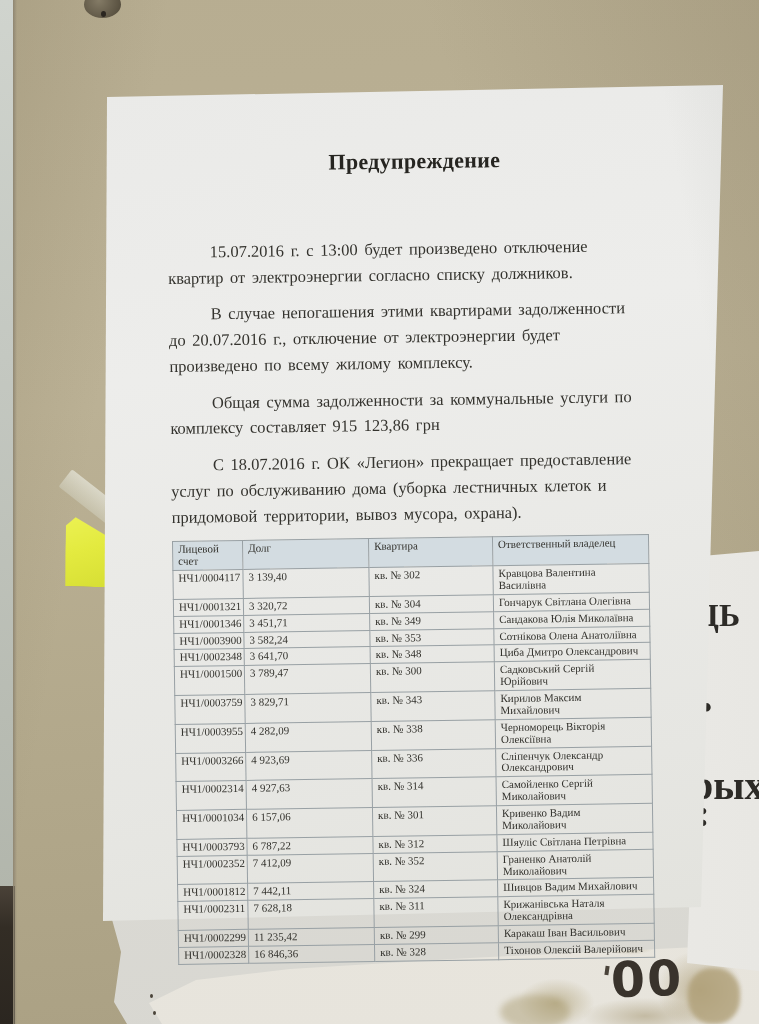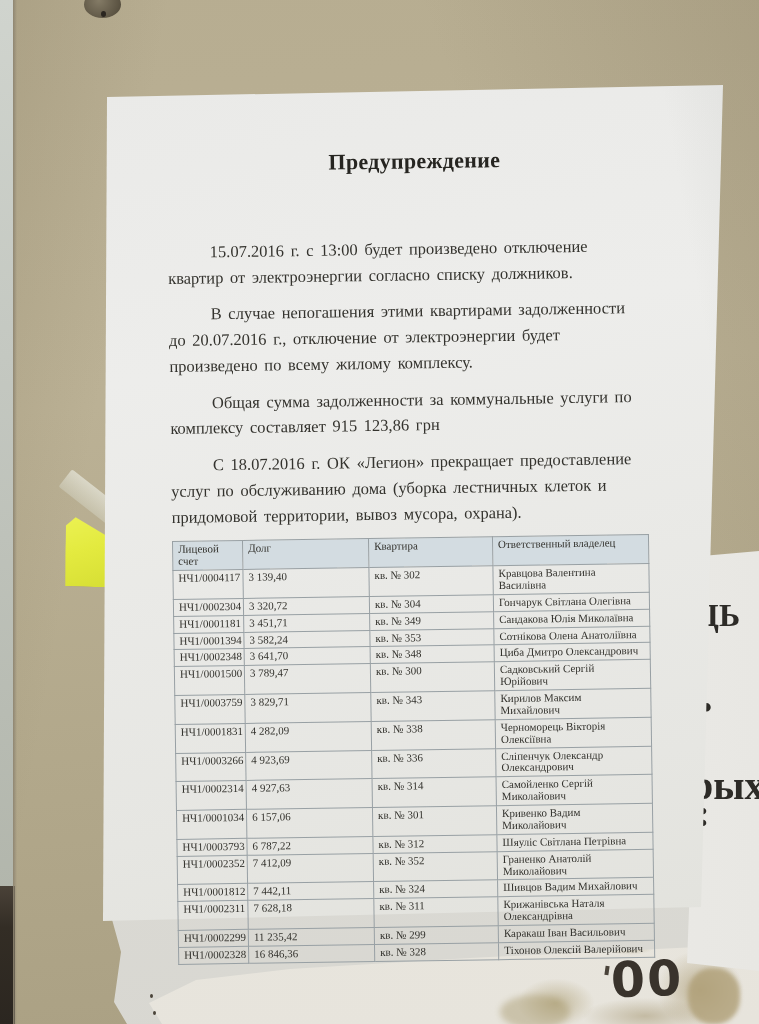--- a/index.html
+++ b/index.html
@@ -145,33 +145,33 @@
       </thead>
       <tbody>
           <tr>
             <td class="c0">НЧ1/0004117</td>
             <td class="c1">3 139,40</td>
             <td class="c2">кв. № 302</td>
             <td class="c3">Кравцова Валентина
 Василівна</td>
           </tr>
           <tr>
-            <td class="c0">НЧ1/0002304</td>
+            <td class="c0">НЧ1/0001321</td>
             <td class="c1">3 320,72</td>
             <td class="c2">кв. № 304</td>
             <td class="c3">Гончарук Світлана Олегівна</td>
           </tr>
           <tr>
-            <td class="c0">НЧ1/0001181</td>
+            <td class="c0">НЧ1/0001346</td>
             <td class="c1">3 451,71</td>
             <td class="c2">кв. № 349</td>
             <td class="c3">Сандакова Юлія Миколаївна</td>
           </tr>
           <tr>
-            <td class="c0">НЧ1/0001394</td>
+            <td class="c0">НЧ1/0003900</td>
             <td class="c1">3 582,24</td>
             <td class="c2">кв. № 353</td>
             <td class="c3">Сотнікова Олена Анатоліївна</td>
           </tr>
           <tr>
             <td class="c0">НЧ1/0002348</td>
             <td class="c1">3 641,70</td>
             <td class="c2">кв. № 348</td>
             <td class="c3">Циба Дмитро Олександрович</td>
           </tr>
@@ -183,21 +183,21 @@
 Юрійович</td>
           </tr>
           <tr>
             <td class="c0">НЧ1/0003759</td>
             <td class="c1">3 829,71</td>
             <td class="c2">кв. № 343</td>
             <td class="c3">Кирилов Максим
 Михайлович</td>
           </tr>
           <tr>
-            <td class="c0">НЧ1/0001831</td>
+            <td class="c0">НЧ1/0003955</td>
             <td class="c1">4 282,09</td>
             <td class="c2">кв. № 338</td>
             <td class="c3">Черноморець Вікторія
 Олексіївна</td>
           </tr>
           <tr>
             <td class="c0">НЧ1/0003266</td>
             <td class="c1">4 923,69</td>
             <td class="c2">кв. № 336</td>
             <td class="c3">Сліпенчук Олександр

